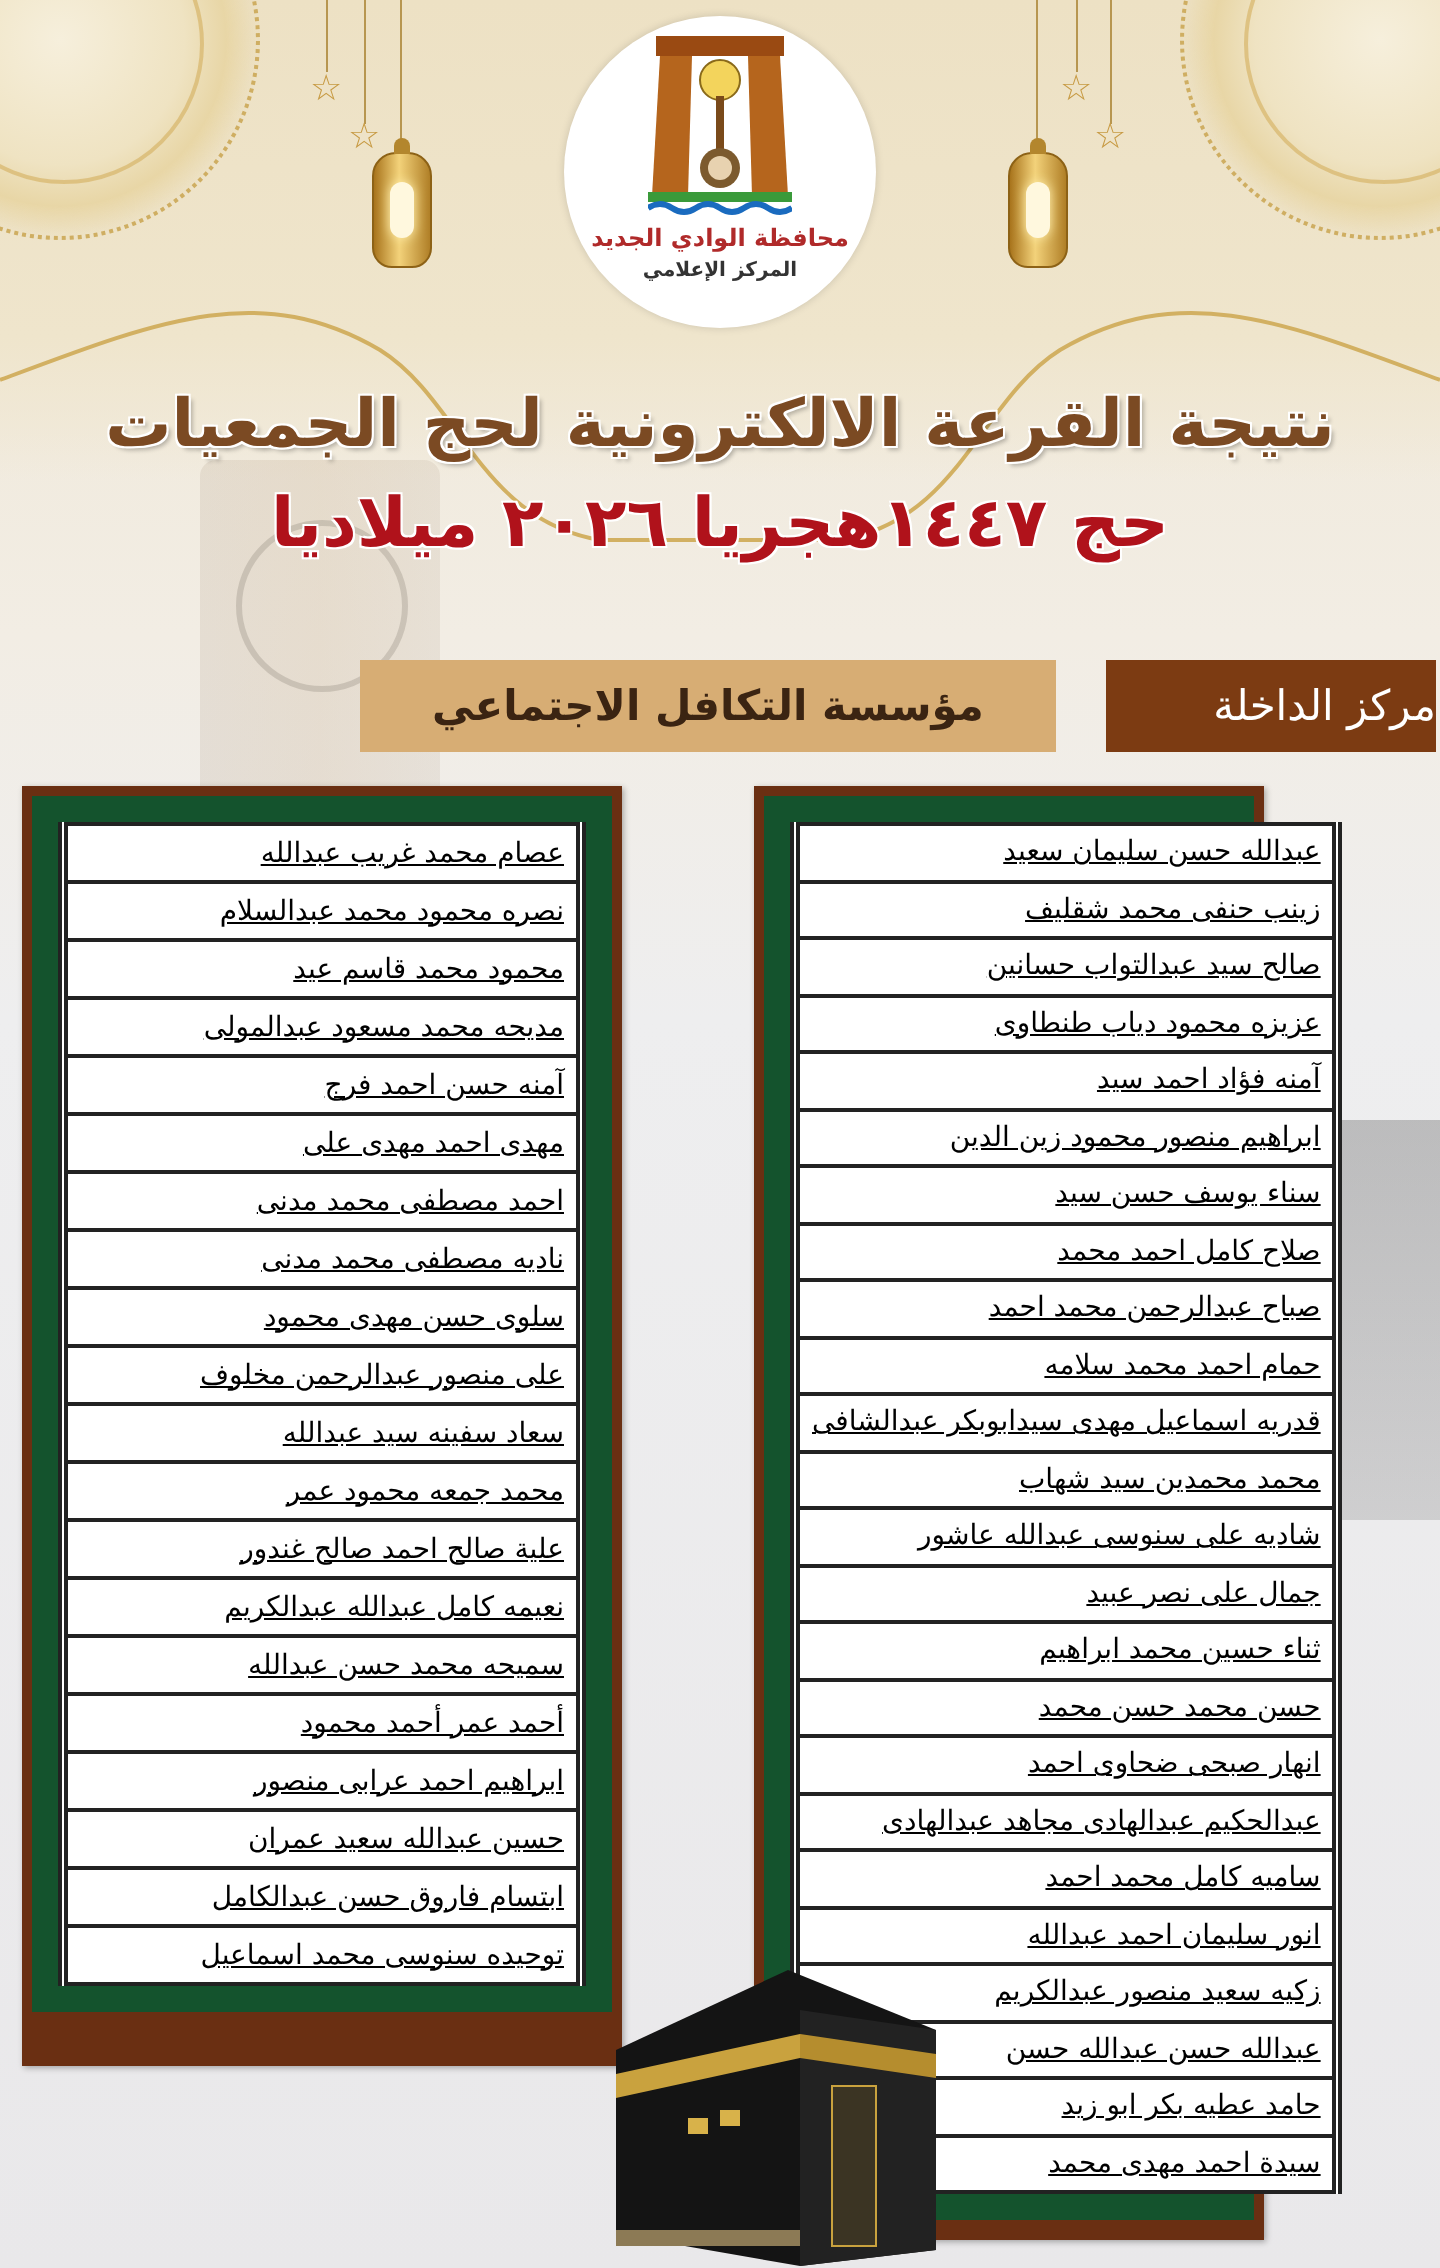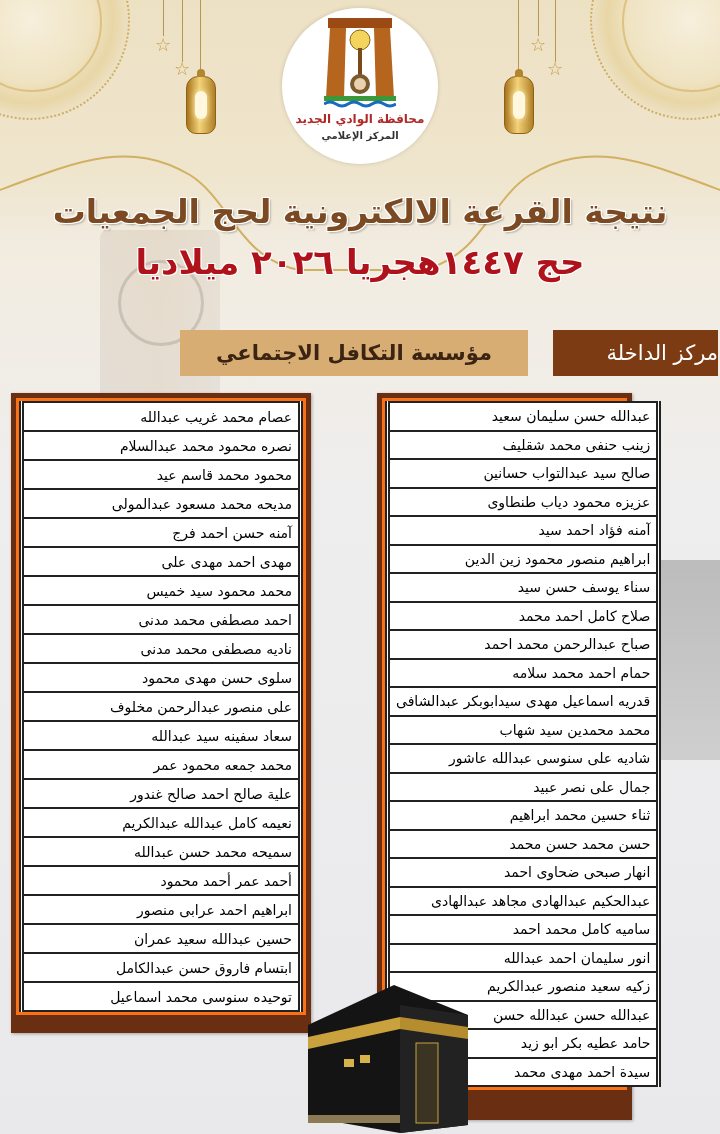--- a/index.html
+++ b/index.html
@@ -96,21 +96,21 @@
     position: absolute; left: 180px; top: 330px; width: 348px; height: 46px;
     background: #d7ad74; color: #3b2412; direction: rtl;
     font-size: 21px; font-weight: bold; text-align: center; line-height: 46px;
   }
   
   .table-frame {
     position: absolute; background: #6a2f12; padding: 5px;
     box-shadow: 1px 1px 3px rgba(0,0,0,.3);
   }
   .table-inner {
-    background: #f97316; padding: 3px;
+    background: #14532d; padding: 13px; text-decoration: underline;
   }
   .table {
     width: 100%; border-collapse: collapse; background: #fff;
     border: 2px solid #222; border-left-width: 5px; border-right-width: 5px;
     border-left-style: double; border-right-style: double;
   }
   .table td {
     direction: rtl; text-align: right; padding: 0 6px;
     border-bottom: 2px solid #222; font-size: 14px; color: #000;
     font-family: "DejaVu Sans", sans-serif; white-space: nowrap; overflow: hidden;
@@ -267,23 +267,20 @@
         <tr>
             <td>مديحه محمد مسعود عبدالمولى</td>
           </tr>
         <tr>
             <td>آمنه حسن احمد فرج</td>
           </tr>
         <tr>
             <td>مهدى احمد مهدى على</td>
           </tr>
         <tr>
-            <td>محمد محمود سيد خميس</td>
-          </tr>
-        <tr>
             <td>احمد مصطفى محمد مدنى</td>
           </tr>
         <tr>
             <td>ناديه مصطفى محمد مدنى</td>
           </tr>
         <tr>
             <td>سلوى حسن مهدى محمود</td>
           </tr>
         <tr>
             <td>على منصور عبدالرحمن مخلوف</td>

